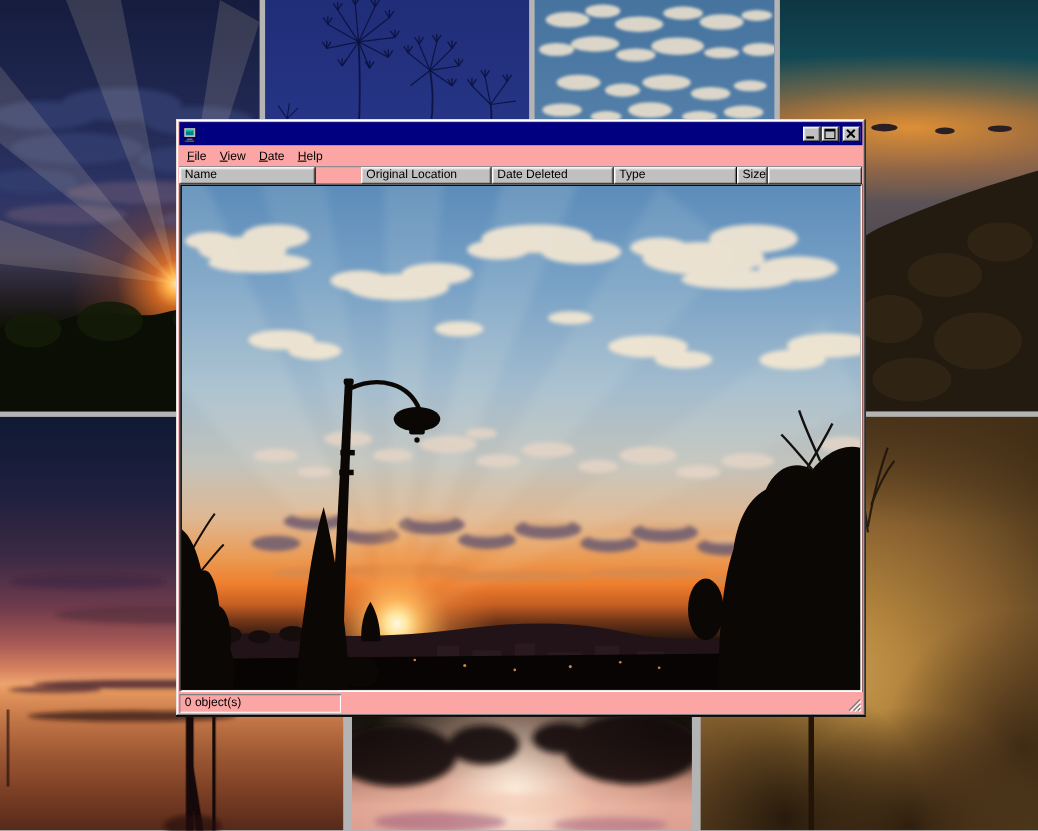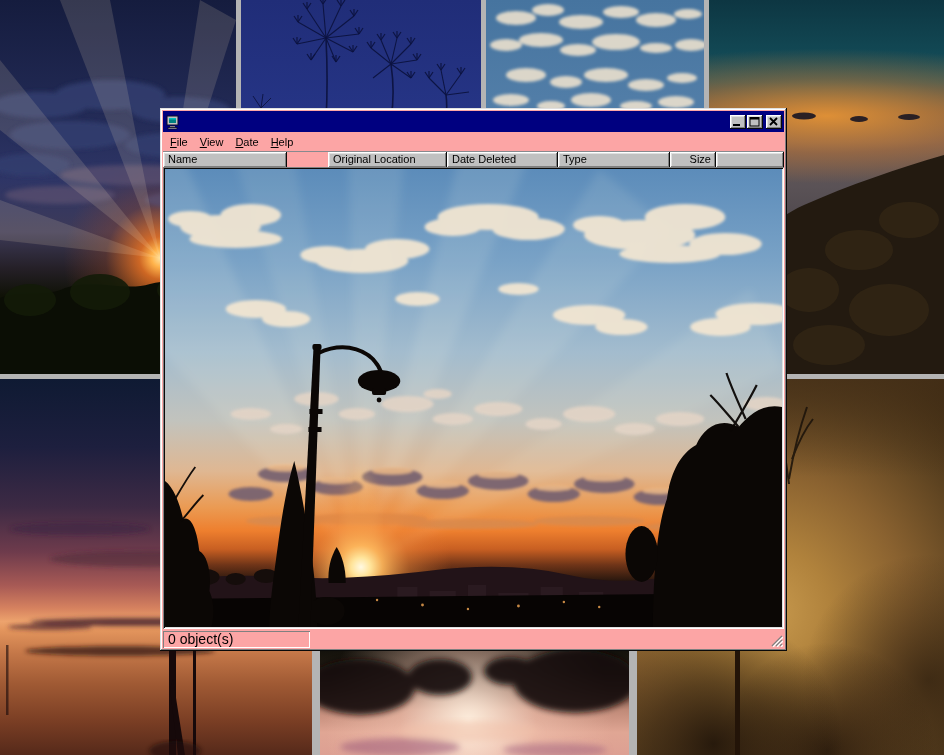--- a/index.html
+++ b/index.html
@@ -50,29 +50,29 @@
   .caption-btn.close{margin-left:3px;}
   .caption-btn svg{position:absolute;inset:0;}
 
   #menubar{height:18px;display:flex;align-items:center;padding-left:1px;flex:0 0 auto;}
   .mi{display:inline-block;font-size:11px;color:#000;padding:2px 6px 3px 6px;}
   .mi::first-letter{text-decoration:underline;}
 
   #headerrow{height:16px;display:flex;flex:0 0 auto;border-top:1px solid #87898e;}
   .hcell{background:#c0c0c0;height:16px;line-height:15px;font-size:11px;color:#000;padding:0 5px;white-space:nowrap;overflow:hidden;
        box-shadow:inset -1px -1px #0a0a0a, inset 1px 1px #ffffff, inset -2px -2px #808080, inset 2px 2px #dfdfdf;}
-  .hc0{width:124px;} .hc1{width:119px;margin-left:41px;} .hc2{width:111px;} .hc3{width:112px;} .hc4{width:46px;text-align:right;} .hc5{flex:1 1 auto;}
+  .hc0{width:124px;} .hc1{width:119px;margin-left:41px;} .hc2{width:111px;} .hc3{width:112px;} .hc4{width:28px;text-align:right;} .hc5{flex:1 1 auto;}
 
   #client{flex:1 1 auto;position:relative;background:#000;padding:2px;
        box-shadow:inset 1px 1px #808080, inset -1px -1px #ffffff, inset 2px 2px #0a0a0a, inset -2px -2px #dfdfdf;}
   #client .viewport{position:absolute;left:2px;top:2px;right:2px;bottom:2px;overflow:hidden;}
   #client svg{width:100%;height:100%;display:block;}
 
   #statusbar{height:17px;margin-top:2px;display:flex;align-items:stretch;flex:0 0 auto;position:relative;}
-  .spanel{box-shadow:inset 1px 1px #808080, inset -1px -1px #ffffff;font-size:14px;color:#000;
+  .spanel{box-shadow:inset 1px 1px #808080, inset -1px -1px #ffffff;font-size:11px;color:#000;
        padding:1px 5px;line-height:14px;white-space:nowrap;overflow:hidden;}
   .sp1{width:147px;margin-right:2px;flex:0 0 auto;}
   .sp2{flex:1 1 auto;}
   #grip{position:absolute;right:1px;bottom:1px;width:13px;height:13px;}
 </style>
 </head>
 <body>
 
 <div id="stage">
 

